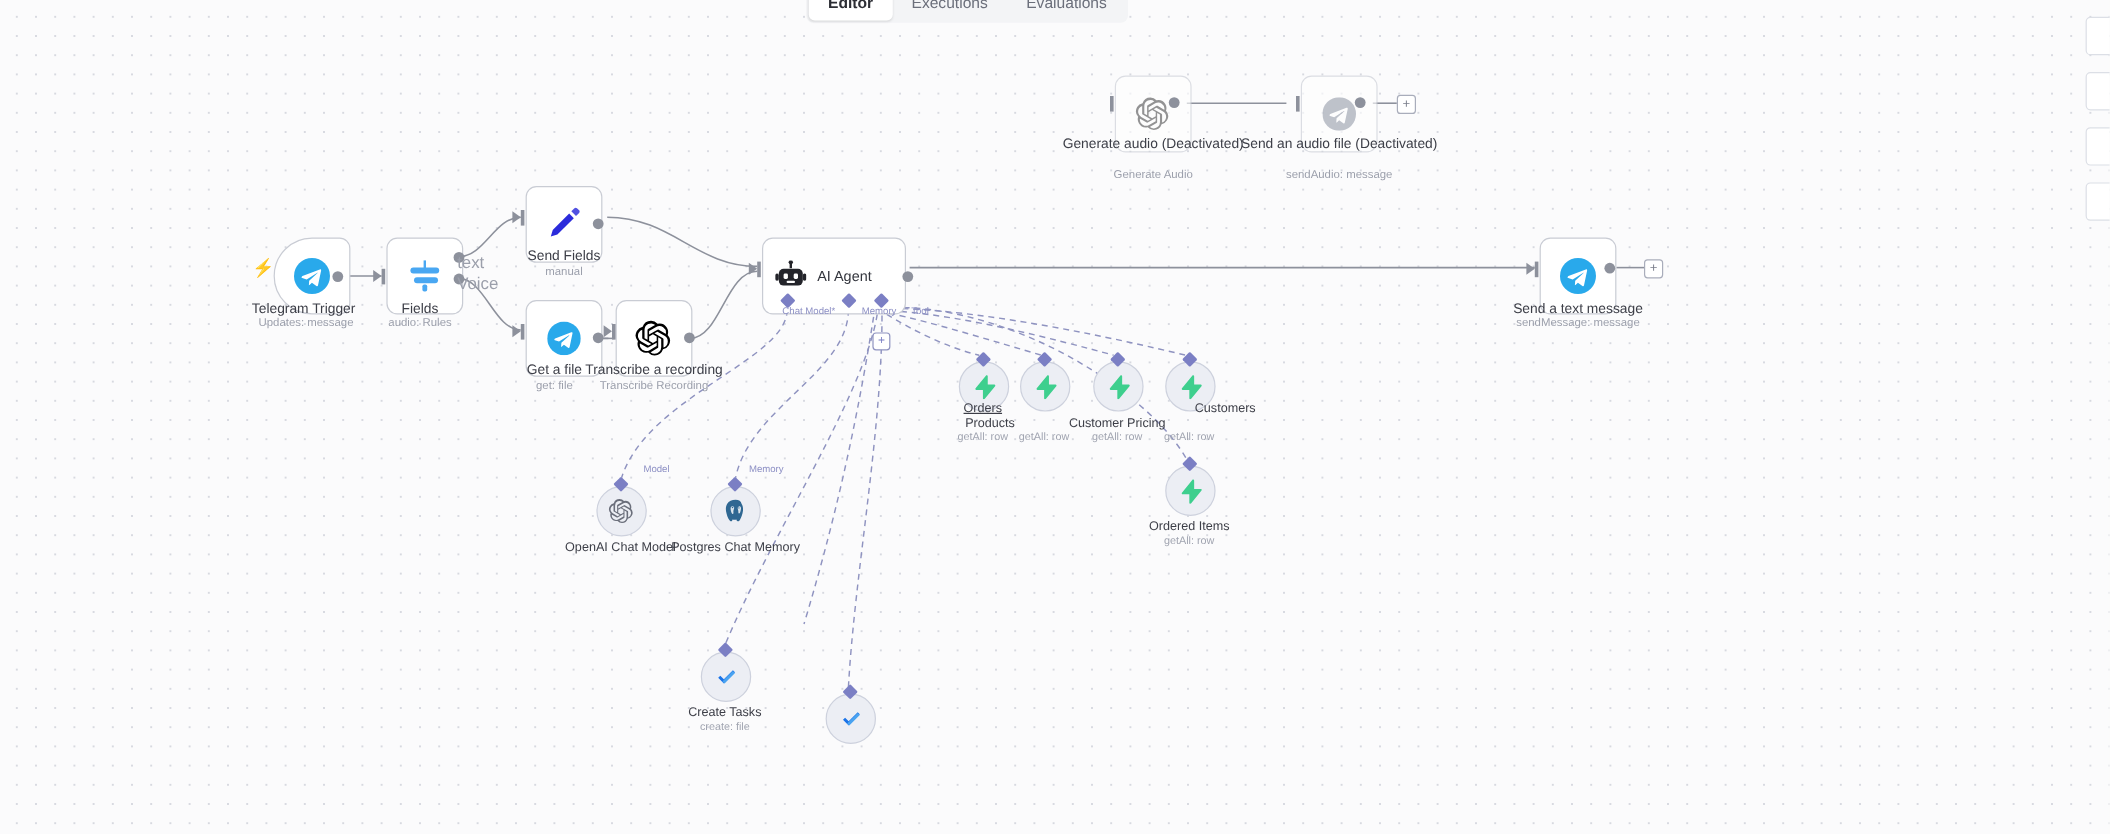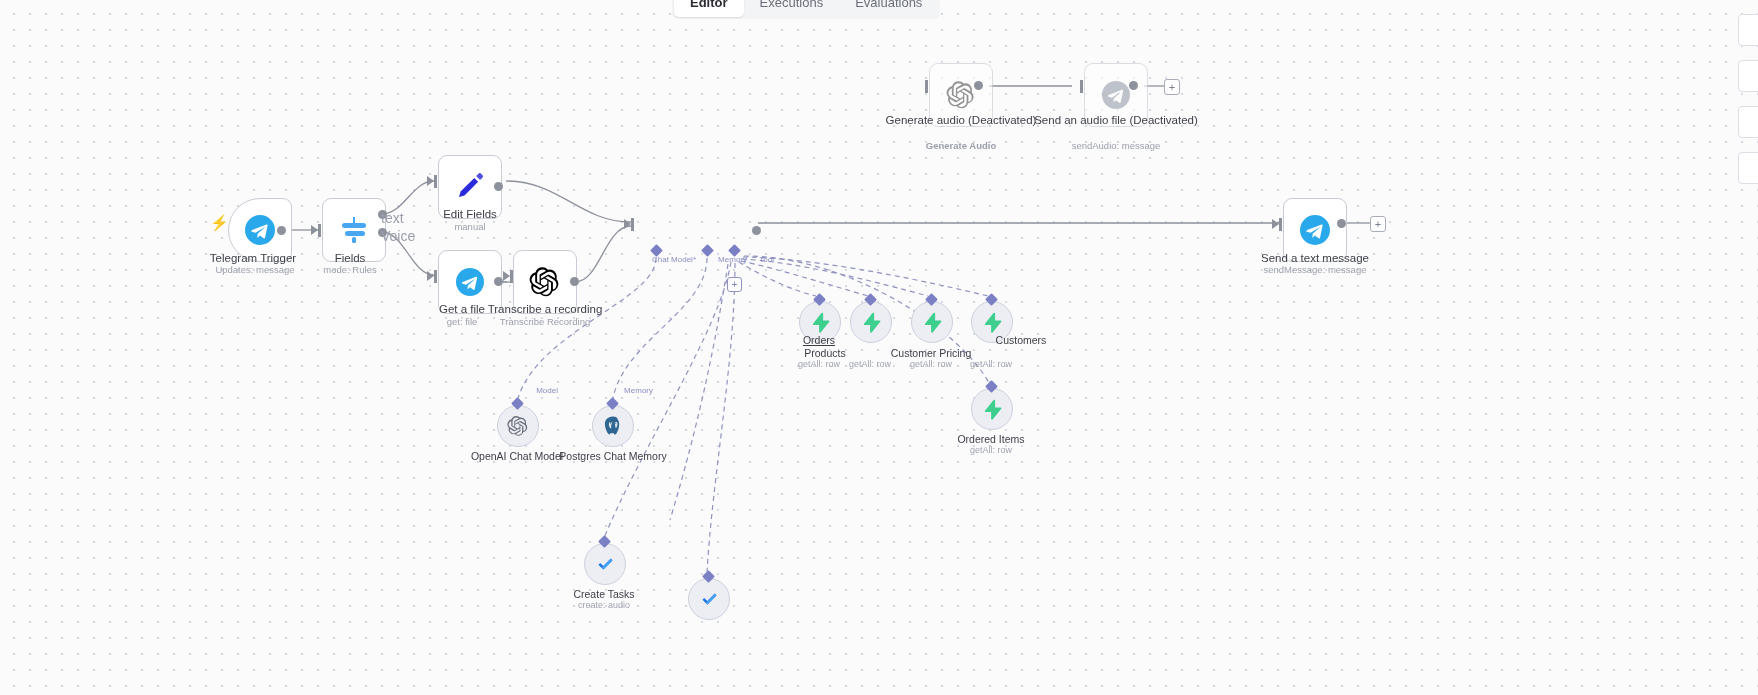--- a/index.html
+++ b/index.html
@@ -179,35 +179,35 @@
 
   <div class="node" style="left:322px;top:198px;">
     <svg class="ic" width="34" height="34" viewBox="0 0 34 34">
       <rect x="5" y="10" width="24" height="5" rx="2.5" fill="#49a7f2"></rect>
       <rect x="8" y="18" width="20" height="5" rx="2.5" fill="#49a7f2"></rect>
       <rect x="15" y="24" width="4" height="6" rx="1.5" fill="#49a7f2"></rect>
       <rect x="16" y="4" width="2" height="7" fill="#49a7f2"></rect>
     </svg>
   </div>
   <div class="node-title" style="left:260px;top:252px;">Fields</div>
-  <div class="node-sub" style="left:260px;top:264px;">mode: Rules</div>
+  <div class="node-sub" style="left:260px;top:264px;">audio: Rules</div>
   <div class="dot" style="left:378px;top:210px;"></div>
   <div class="outlbl" style="left:381px;top:210px;">text</div>
   <div class="dot" style="left:378px;top:228px;"></div>
   <div class="outlbl" style="left:381px;top:228px;">Voice</div>
 
   <div class="arrowin" style="left:427px;top:176px;"></div>
   <div class="arrowbar" style="left:434px;top:175px;"></div>
   <div class="node" style="left:438px;top:155px;">
     <svg class="ic" width="34" height="34" viewBox="0 0 34 34">
       <path d="M6 27l1.6-5.4L21.3 7.9l3.9 3.9L11.5 25.5 6 27z" fill="#2b2bdb"></path>
       <path d="M23.1 6.1l2.6-2.6c.6-.6 1.5-.6 2.1 0l1.8 1.8c.6.6.6 1.5 0 2.1l-2.6 2.6-3.9-3.9z" fill="#2b2bdb" opacity=".82"></path>
     </svg>
   </div>
-  <div class="node-title" style="left:380px;top:208px;">Edit Fields</div>
+  <div class="node-title" style="left:380px;top:208px;">Send Fields</div>
   <div class="node-sub" style="left:380px;top:221px;">manual</div>
   <div class="dot" style="left:494px;top:182px;"></div>
 
   <div class="arrowin" style="left:427px;top:271px;"></div>
   <div class="arrowbar" style="left:434px;top:270px;"></div>
   <div class="node" style="left:438px;top:250px;">
     <svg class="ic" width="28" height="28" viewBox="0 0 30 30">
       <circle cx="15" cy="15" r="15" fill="#29A9EB"></circle>
       <path d="M6.5 15.3l15-5.8c.7-.25 1.3.17 1.07 1.2l-2.55 12c-.17.82-.67 1.02-1.35.64l-3.73-2.76-1.8 1.74c-.2.2-.37.37-.75.37l.27-3.82 6.96-6.3c.3-.26-.07-.41-.47-.15l-8.6 5.42-3.7-1.16c-.8-.25-.82-.8.17-1.18z" fill="#fff"></path>
     </svg>
@@ -222,38 +222,51 @@
     <svg class="ic" width="32" height="32" viewBox="0 0 32 32">
       <path d="M27.4 13.1a7.2 7.2 0 0 0-.62-5.9 7.3 7.3 0 0 0-7.86-3.5A7.2 7.2 0 0 0 13.5 1.3a7.3 7.3 0 0 0-6.96 5.05 7.2 7.2 0 0 0-4.82 3.5 7.3 7.3 0 0 0 .9 8.55 7.2 7.2 0 0 0 .62 5.9 7.3 7.3 0 0 0 7.86 3.5 7.2 7.2 0 0 0 5.42 2.4 7.3 7.3 0 0 0 6.96-5.06 7.2 7.2 0 0 0 4.82-3.5 7.3 7.3 0 0 0-.9-8.54zM16.56 28.8a5.42 5.42 0 0 1-3.48-1.26l.17-.1 5.78-3.34a.94.94 0 0 0 .48-.82v-8.15l2.44 1.41c.03.01.04.04.05.07v6.75a5.44 5.44 0 0 1-5.44 5.44zM4.88 23.81a5.42 5.42 0 0 1-.65-3.64l.17.1 5.79 3.34c.3.17.66.17.95 0l7.06-4.08v2.82a.09.09 0 0 1-.03.07l-5.85 3.38a5.44 5.44 0 0 1-7.43-1.99zM3.36 11.2a5.42 5.42 0 0 1 2.83-2.38v6.87c0 .34.18.65.47.82l7.06 4.07-2.44 1.41a.09.09 0 0 1-.08 0L5.35 18.6a5.44 5.44 0 0 1-1.99-7.42zm20.08 4.67l-7.07-4.1 2.44-1.4a.09.09 0 0 1 .09 0l5.85 3.38a5.43 5.43 0 0 1-.84 9.8v-6.87a.95.95 0 0 0-.47-.81zm2.43-3.65l-.17-.1-5.78-3.37a.94.94 0 0 0-.95 0l-7.06 4.07V9.99a.09.09 0 0 1 .04-.07l5.85-3.37a5.43 5.43 0 0 1 8.07 5.62zM10.6 17.2l-2.44-1.41a.09.09 0 0 1-.05-.07V8.98a5.43 5.43 0 0 1 8.9-4.17l-.17.1-5.79 3.33a.94.94 0 0 0-.47.82v8.14zm1.33-2.86l3.15-1.82 3.15 1.81v3.63l-3.15 1.82-3.15-1.82v-3.62z" fill="#000"></path>
     </svg>
   </div>
   <div class="node-title" style="left:455px;top:303px;">Transcribe a recording</div>
   <div class="node-sub" style="left:455px;top:316px;">Transcribe Recording</div>
   <div class="dot" style="left:570px;top:277px;"></div>
 
   <div class="arrowin" style="left:624px;top:219px;"></div>
   <div class="arrowbar" style="left:631px;top:218px;"></div>
+  <div class="node wide" style="left:635px;top:198px;width:120px;">
+    <svg class="ic" width="26" height="26" viewBox="0 0 26 26">
+      <rect x="3" y="7" width="20" height="14" rx="4" fill="#23242a"></rect>
+      <rect x="12" y="1.5" width="2" height="5" fill="#23242a"></rect>
+      <circle cx="13" cy="1.5" r="1.8" fill="#23242a"></circle>
+      <rect x="0" y="11" width="3" height="6" rx="1.5" fill="#23242a"></rect>
+      <rect x="23" y="11" width="3" height="6" rx="1.5" fill="#23242a"></rect>
+      <rect x="7" y="11" width="3.6" height="4.5" rx="1.2" fill="#fff"></rect>
+      <rect x="15.4" y="11" width="3.6" height="4.5" rx="1.2" fill="#fff"></rect>
+      <rect x="9.5" y="17" width="7" height="1.8" rx=".9" fill="#fff"></rect>
+    </svg>
+    <span class="agent-label">AI Agent</span>
+  </div>
   <div class="dot" style="left:752px;top:226px;"></div>
 
   <div class="diamond" style="left:652px;top:246px;"></div>
   <div class="conn-label" style="left:616px;top:255px;">Chat Model*</div>
   <div class="diamond" style="left:703px;top:246px;"></div>
   <div class="conn-label" style="left:667px;top:255px;">Memory</div>
   <div class="diamond" style="left:730px;top:246px;"></div>
   <div class="conn-label" style="left:694px;top:255px;">Tool</div>
   <div class="plusbox sm" style="left:727px;top:277px;">+</div>
 
   <div class="arrowbar" style="left:925px;top:80px;"></div>
   <div class="node deact" style="left:929px;top:63px;">
     <svg class="ic" width="30" height="30" viewBox="0 0 32 32">
       <path d="M27.4 13.1a7.2 7.2 0 0 0-.62-5.9 7.3 7.3 0 0 0-7.86-3.5A7.2 7.2 0 0 0 13.5 1.3a7.3 7.3 0 0 0-6.96 5.05 7.2 7.2 0 0 0-4.82 3.5 7.3 7.3 0 0 0 .9 8.55 7.2 7.2 0 0 0 .62 5.9 7.3 7.3 0 0 0 7.86 3.5 7.2 7.2 0 0 0 5.42 2.4 7.3 7.3 0 0 0 6.96-5.06 7.2 7.2 0 0 0 4.82-3.5 7.3 7.3 0 0 0-.9-8.54zM16.56 28.8a5.42 5.42 0 0 1-3.48-1.26l.17-.1 5.78-3.34a.94.94 0 0 0 .48-.82v-8.15l2.44 1.41c.03.01.04.04.05.07v6.75a5.44 5.44 0 0 1-5.44 5.44zM4.88 23.81a5.42 5.42 0 0 1-.65-3.64l.17.1 5.79 3.34c.3.17.66.17.95 0l7.06-4.08v2.82a.09.09 0 0 1-.03.07l-5.85 3.38a5.44 5.44 0 0 1-7.43-1.99zM3.36 11.2a5.42 5.42 0 0 1 2.83-2.38v6.87c0 .34.18.65.47.82l7.06 4.07-2.44 1.41a.09.09 0 0 1-.08 0L5.35 18.6a5.44 5.44 0 0 1-1.99-7.42zm20.08 4.67l-7.07-4.1 2.44-1.4a.09.09 0 0 1 .09 0l5.85 3.38a5.43 5.43 0 0 1-.84 9.8v-6.87a.95.95 0 0 0-.47-.81zm2.43-3.65l-.17-.1-5.78-3.37a.94.94 0 0 0-.95 0l-7.06 4.07V9.99a.09.09 0 0 1 .04-.07l5.85-3.37a5.43 5.43 0 0 1 8.07 5.62zM10.6 17.2l-2.44-1.41a.09.09 0 0 1-.05-.07V8.98a5.43 5.43 0 0 1 8.9-4.17l-.17.1-5.79 3.33a.94.94 0 0 0-.47.82v8.14zm1.33-2.86l3.15-1.82 3.15 1.81v3.63l-3.15 1.82-3.15-1.82v-3.62z" fill="#555"></path>
     </svg>
   </div>
   <div class="node-title" style="left:871px;top:114px;">Generate audio (Deactivated)</div>
-  <div class="node-sub" style="left:871px;top:140px;font-weight:bold;">Generate Audio</div>
+  <div class="node-sub" style="left:871px;top:140px;">Generate Audio</div>
   <div class="dot" style="left:974px;top:81px;"></div>
 
   <div class="arrowbar" style="left:1080px;top:80px;"></div>
   <div class="node deact" style="left:1084px;top:63px;">
     <svg class="ic" width="28" height="28" viewBox="0 0 30 30">
       <circle cx="15" cy="15" r="15" fill="#9aa0ad"></circle>
       <path d="M6.5 15.3l15-5.8c.7-.25 1.3.17 1.07 1.2l-2.55 12c-.17.82-.67 1.02-1.35.64l-3.73-2.76-1.8 1.74c-.2.2-.37.37-.75.37l.27-3.82 6.96-6.3c.3-.26-.07-.41-.47-.15l-8.6 5.42-3.7-1.16c-.8-.25-.82-.8.17-1.18z" fill="#fff"></path>
     </svg>
   </div>
   <div class="node-title" style="left:1026px;top:114px;">Send an audio file (Deactivated)</div>
@@ -342,21 +355,21 @@
   <div class="sub-sub" style="left:916px;top:445px;">getAll: row</div>
 
   <div class="diamond" style="left:600px;top:537px;"></div>
   <div class="subnode" style="left:584px;top:543px;">
     <svg class="ic" width="21" height="21" viewBox="0 0 24 24">
       <path d="M4 12.4l2-2 3.4 3.4 8.6-8.6 2 2-10.6 10.6z" fill="#1a73e8"></path>
       <path d="M10 13.8l8-8 2 2-10 10-2-2z" fill="#4aa3f0"></path>
     </svg>
   </div>
   <div class="sub-title" style="left:529px;top:588px;">Create Tasks</div>
-  <div class="sub-sub" style="left:529px;top:600px;">create: audio</div>
+  <div class="sub-sub" style="left:529px;top:600px;">create: file</div>
 
   <div class="diamond" style="left:704px;top:572px;"></div>
   <div class="subnode" style="left:688px;top:578px;">
     <svg class="ic" width="21" height="21" viewBox="0 0 24 24">
       <path d="M4 12.4l2-2 3.4 3.4 8.6-8.6 2 2-10.6 10.6z" fill="#1a73e8"></path>
       <path d="M10 13.8l8-8 2 2-10 10-2-2z" fill="#4aa3f0"></path>
     </svg>
   </div>
 
 </div>

